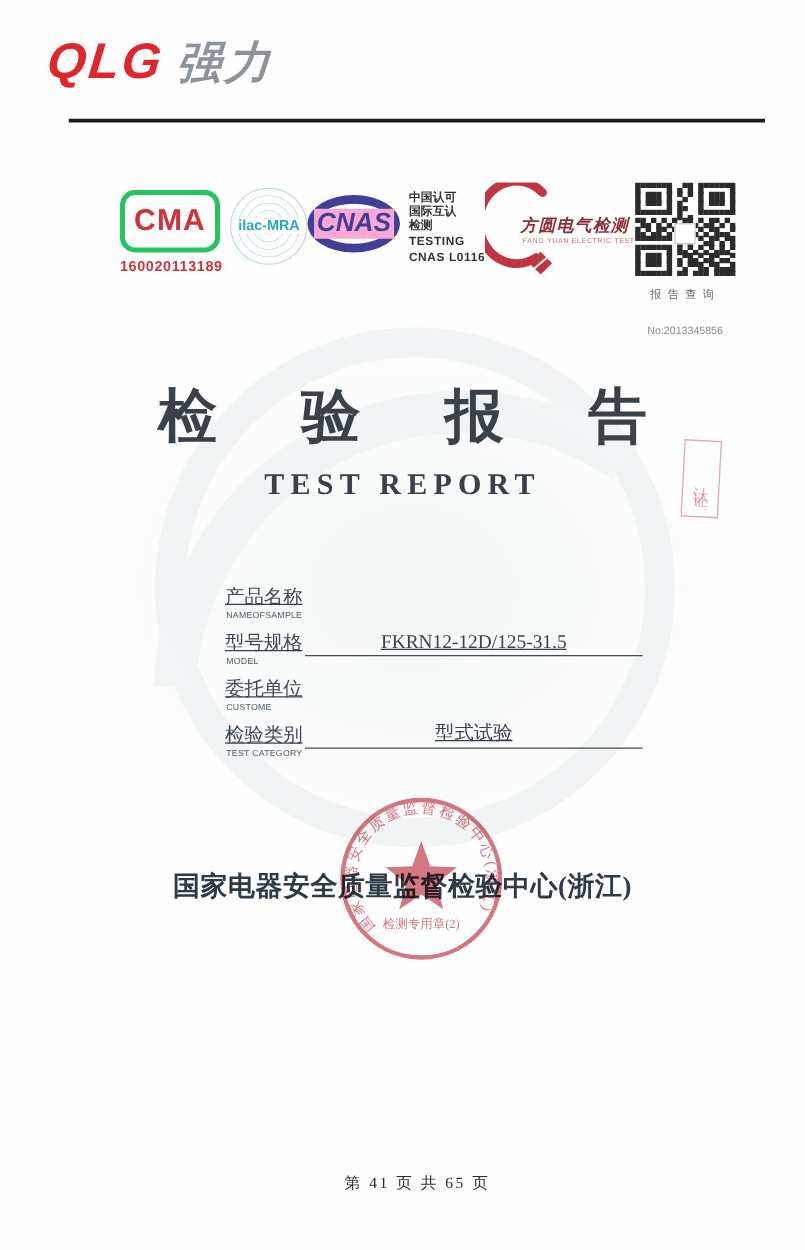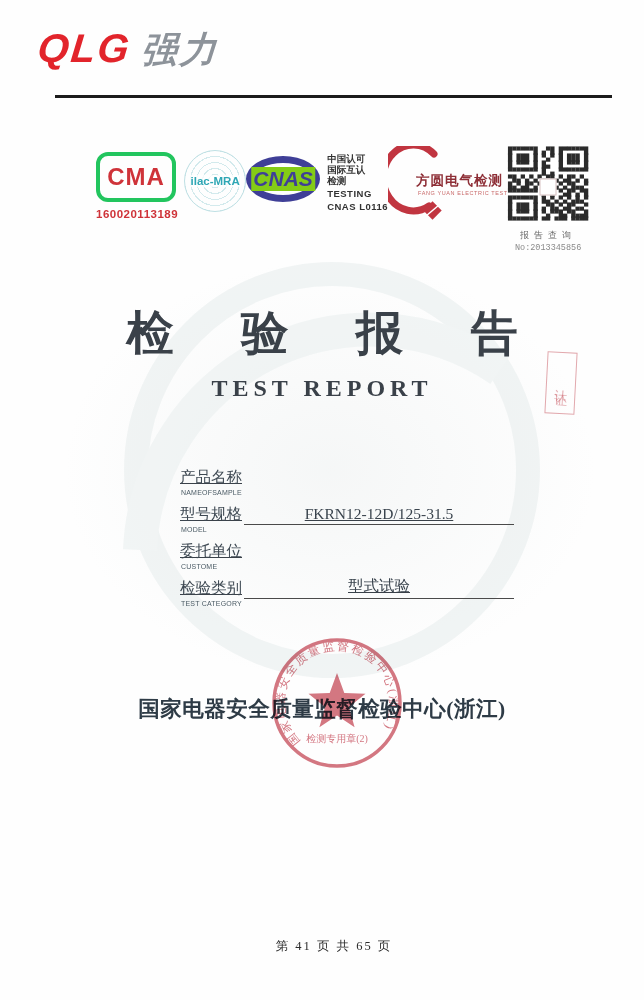--- a/index.html
+++ b/index.html
@@ -44,40 +44,40 @@
     display:flex;align-items:center;justify-content:center;
   }
   .ilac-label{font-family:"Liberation Sans",sans-serif;font-weight:800;font-size:11.5px;color:#2fa7b5;background:rgba(255,255,255,0.75);padding:0 1px;}
   
   .cnas{display:flex;gap:7px;margin-top:10px;}
   .cnas-logo{position:relative;width:74px;height:46px;}
   .cnas-ellipse{position:absolute;inset:0;border:7px solid #3f3f97;border-radius:50%;}
   .cnas-word{
     position:absolute;left:50%;top:50%;transform:translate(-50%,-50%);
     font-family:"Liberation Sans",sans-serif;font-weight:900;font-style:italic;font-size:21px;color:#3f3f97;
-    background:#84cc16;padding:0 2px;letter-spacing:0;
+    background:#f9a8d4;padding:0 2px;letter-spacing:0;
   }
   .cnas-text{font-family:"Liberation Sans",sans-serif;color:#323232;line-height:1.15;margin-top:-2px;}
   .cnas-text .zh{font-size:9.5px;font-weight:700;}
   .cnas-text .en{font-size:9.5px;font-weight:800;margin-top:2px;letter-spacing:0.5px;}
   
   .fy{position:relative;width:118px;height:84px;margin-top:0;}
   .fy svg{position:absolute;left:0;top:0;}
-  .fy-name{position:absolute;left:28px;top:26px;font-weight:700;font-size:13.5px;color:#8e2f37;letter-spacing:1px;white-space:nowrap;}
+  .fy-name{position:absolute;left:28px;top:26px;font-weight:700;font-size:13.5px;color:#8e2f37;letter-spacing:1px;white-space:nowrap;font-style:italic;}
   .fy-sub{position:absolute;left:30px;top:44px;font-family:"Liberation Sans",sans-serif;font-size:5.5px;color:#c96a6a;letter-spacing:0.6px;white-space:nowrap;}
   
   .qrwrap{width:84px;text-align:center;margin-top:2px;}
   .qr-box{position:relative;width:80px;height:78px;margin:0 auto;background:#fff;}
   .qr-box pre{
     margin:0;font-family:"DejaVu Sans Mono","Liberation Mono",monospace;
     font-size:7px;line-height:7px;letter-spacing:0;color:#2b2b2b;white-space:pre;text-align:left;
   }
   .qr-center{position:absolute;left:50%;top:50%;transform:translate(-50%,-50%);width:15px;height:15px;background:#fff;border:1px solid #d8c2c2;}
   .qr-caption{margin-top:3px;font-size:9px;color:#6b6b6b;letter-spacing:5px;}
-  .qr-no{font-family:Liberation Mono, monospace;font-size:8.5px;color:#8a8a8a;margin-top:1px;}
+  .qr-no{font-family:Liberation Sans, sans-serif;font-size:8.5px;color:#8a8a8a;margin-top:17px;}
   
   .watermark{position:absolute;left:70px;top:250px;pointer-events:none;opacity:0.55;}
   
   .title-block{position:absolute;top:302px;left:0;width:644px;text-align:center;}
   .title-cn{
     font-size:47px;font-weight:700;color:#3a4149;letter-spacing:28px;text-indent:28px;margin:0;
   }
   .title-en{
     margin-top:10px;font-size:24px;font-weight:700;color:#3a4149;letter-spacing:5px;
   }

